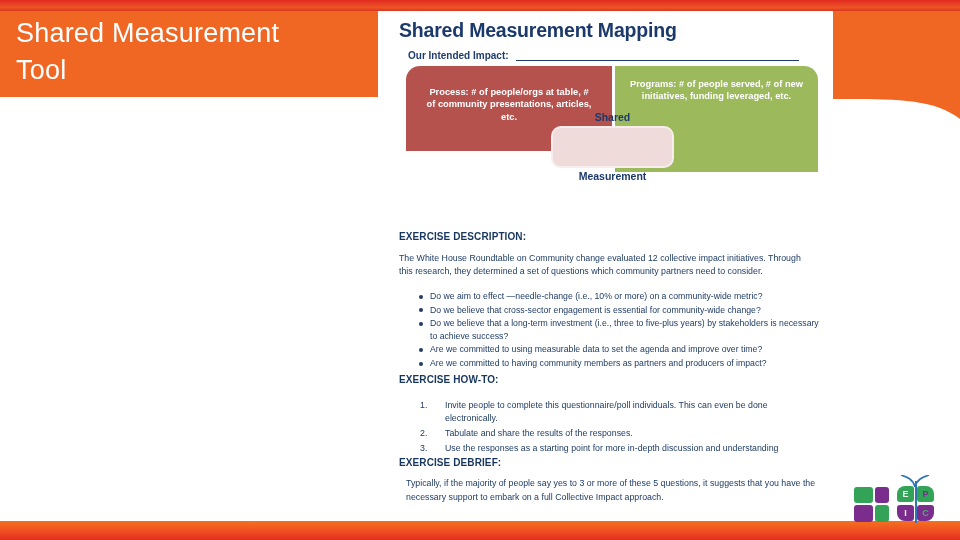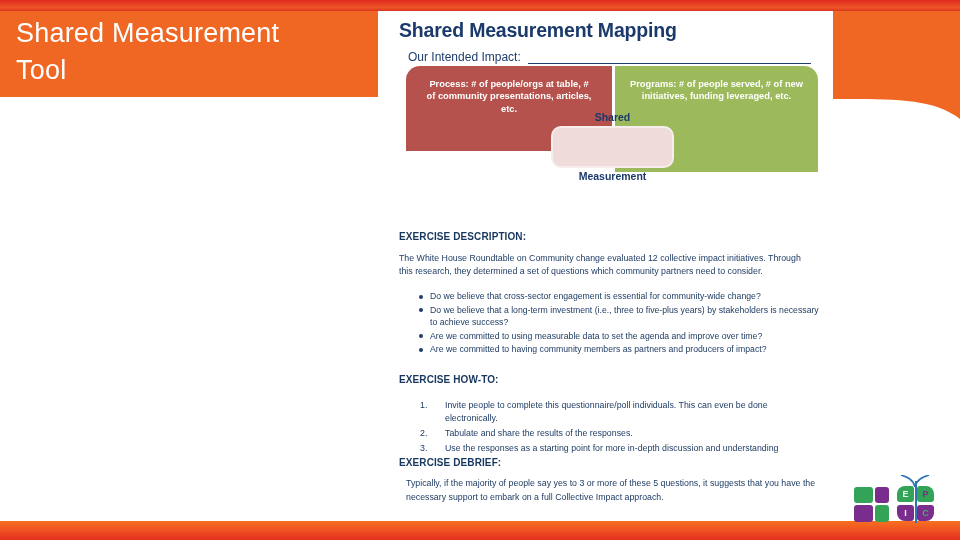--- a/index.html
+++ b/index.html
@@ -17,28 +17,28 @@
 
   .slide-title { position:absolute; left:16px; top:15px; color:#ffffff; font-size:27px;
     font-weight:400; line-height:37px; letter-spacing:0.2px; }
 
   .page { position:absolute; left:378px; top:11px; width:455px; height:529px; background:#ffffff; }
 
   .doc-title { position:absolute; left:21px; top:8px; font-size:19.5px; font-weight:bold;
     color:#1b3a6b; letter-spacing:-0.2px; }
 
   .impact-row { position:absolute; left:30px; top:39px; display:flex; align-items:flex-end; gap:7px; }
-  .impact-label { font-size:12px; font-weight:normal; color:#1f3c6e; white-space:nowrap; }
+  .impact-label { font-size:10px; font-weight:bold; color:#1f3c6e; white-space:nowrap; }
   .impact-line { width:283px; height:10px; border-bottom:1.5px solid #1f3c6e; }
 
   .diagram { position:absolute; left:28px; top:55px; width:412px; height:156px; }
   .quad { position:absolute; color:#fff; font-weight:bold; font-size:9.3px; line-height:1.32;
     text-align:center; display:flex; justify-content:center; }
   .quad span { display:block; }
-  .q-process    { left:0;     top:0;    width:206px; height:85px; border-radius:14px 0 0 0; padding-top:12px; }
+  .q-process    { left:0;     top:0;    width:206px; height:85px; border-radius:14px 0 0 0; padding-top:20px; }
   .q-process span { max-width:168px; }
   .q-programs   { left:209px; top:0;    width:203px; height:106px; border-radius:0 14px 0 0; padding-top:12px; }
   .q-programs span { max-width:180px; }
   .q-policy     { left:0;     top:88px; width:206px; height:68px; border-radius:0 0 0 14px; padding-top:16px; }
   .q-policy span { max-width:188px; }
   .q-population { left:209px; top:88px; width:203px; height:68px; border-radius:0 0 14px 0; padding-top:11px; }
   .q-population span { max-width:194px; }
 
   .center-box { position:absolute; left:145px; top:60px; width:123px; height:42px;
     border:2px solid #f6edec; border-radius:10px; display:flex; flex-direction:column;
@@ -127,20 +127,21 @@
         <span>Shared</span>
         <span>Measurement</span>
       </div>
     </div>
 
     <div class="sec-heading h-desc">EXERCISE DESCRIPTION:</div>
 
     <div class="intro">The White House Roundtable on Community change evaluated 12 collective impact initiatives. Through this research, they determined a set of questions which community partners need to consider.</div>
 
     <ul class="bullets">
+      <li>Do we aim to effect —needle-change (i.e., 10% or more) on a community-wide metric?</li>
       <li>Do we believe that cross-sector engagement is essential for community-wide change?</li>
       <li>Do we believe that a long-term investment (i.e., three to five-plus years) by stakeholders is necessary to achieve success?</li>
       <li>Are we committed to using measurable data to set the agenda and improve over time?</li>
       <li>Are we committed to having community members as partners and producers of impact?</li>
     </ul>
 
     <div class="sec-heading h-howto">EXERCISE HOW-TO:</div>
 
     <div class="steps">
       <div class="step">

